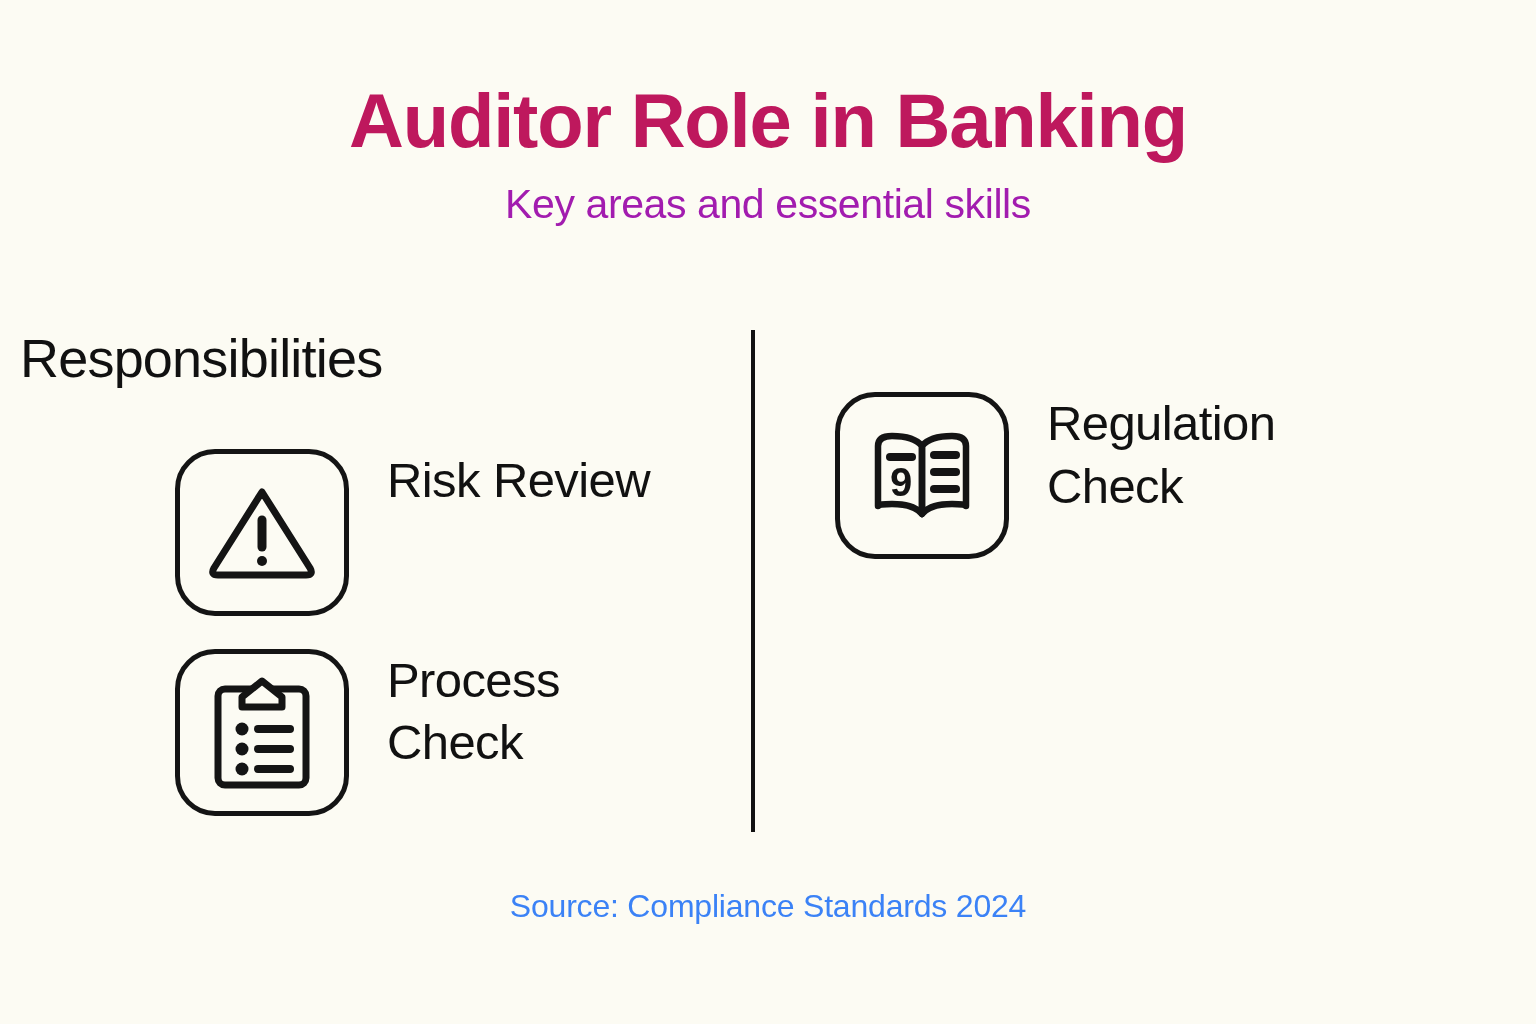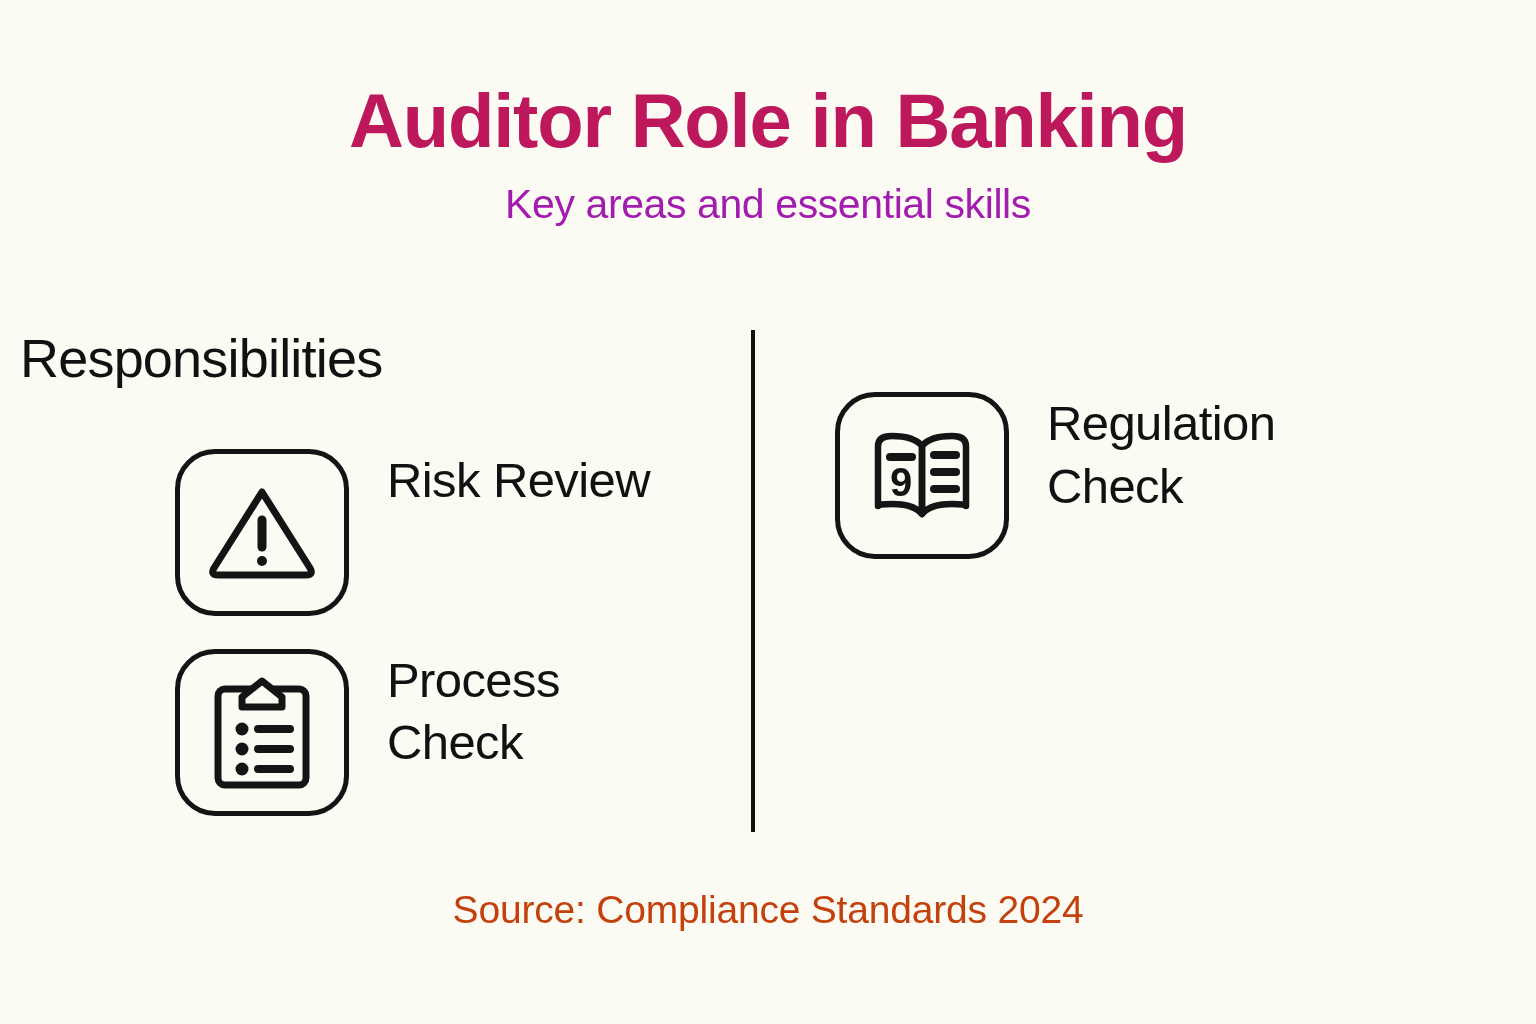--- a/index.html
+++ b/index.html
@@ -128,25 +128,25 @@
 
   
   .footer {
     position: absolute;
     top: 888px;
     left: 0;
     width: 1536px;
     text-align: center;
   }
   .source-note {
-    font-size: 39px;
+    font-size: 32px;
     font-weight: 400;
     letter-spacing: -0.2px;
     margin: 0;
-    color: #c2410c;
+    color: #3b82f6;
   }
 </style>
 </head>
 <body>
 
 <div class="infographic">
 
   <div class="header">
     <h1 class="title">Auditor Role in Banking</h1>
     <p class="subtitle">Key areas and essential skills</p>

